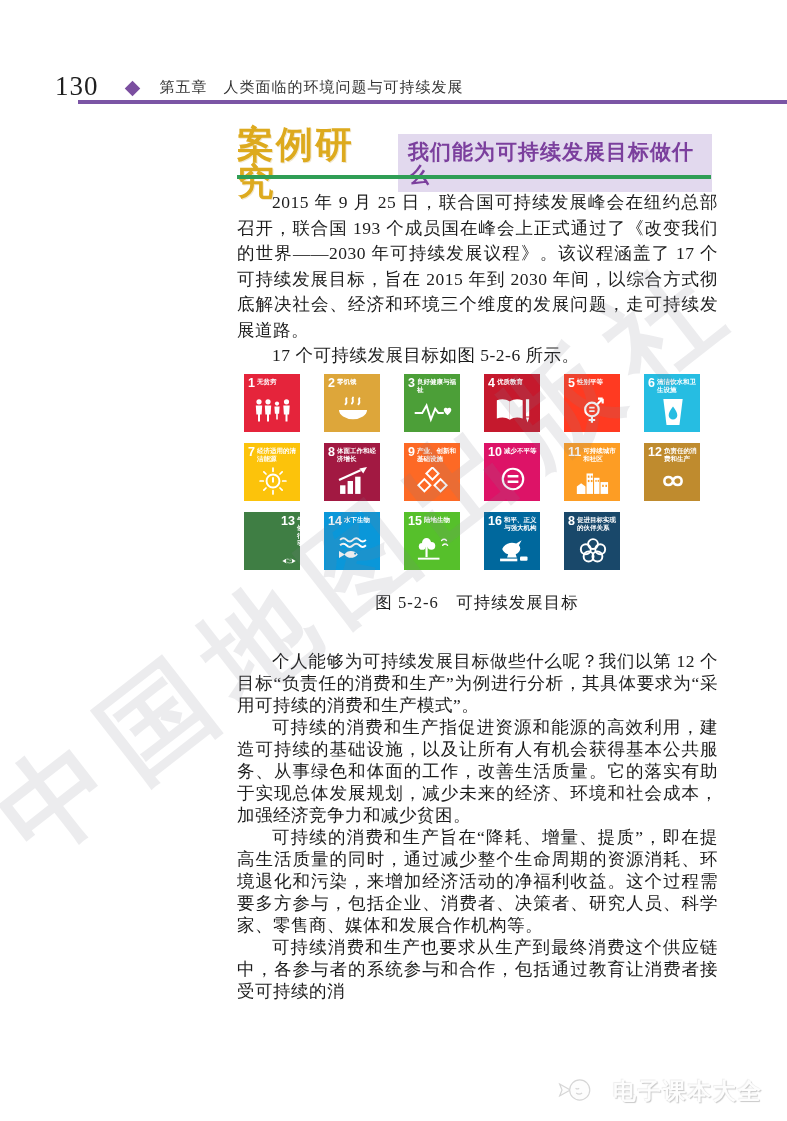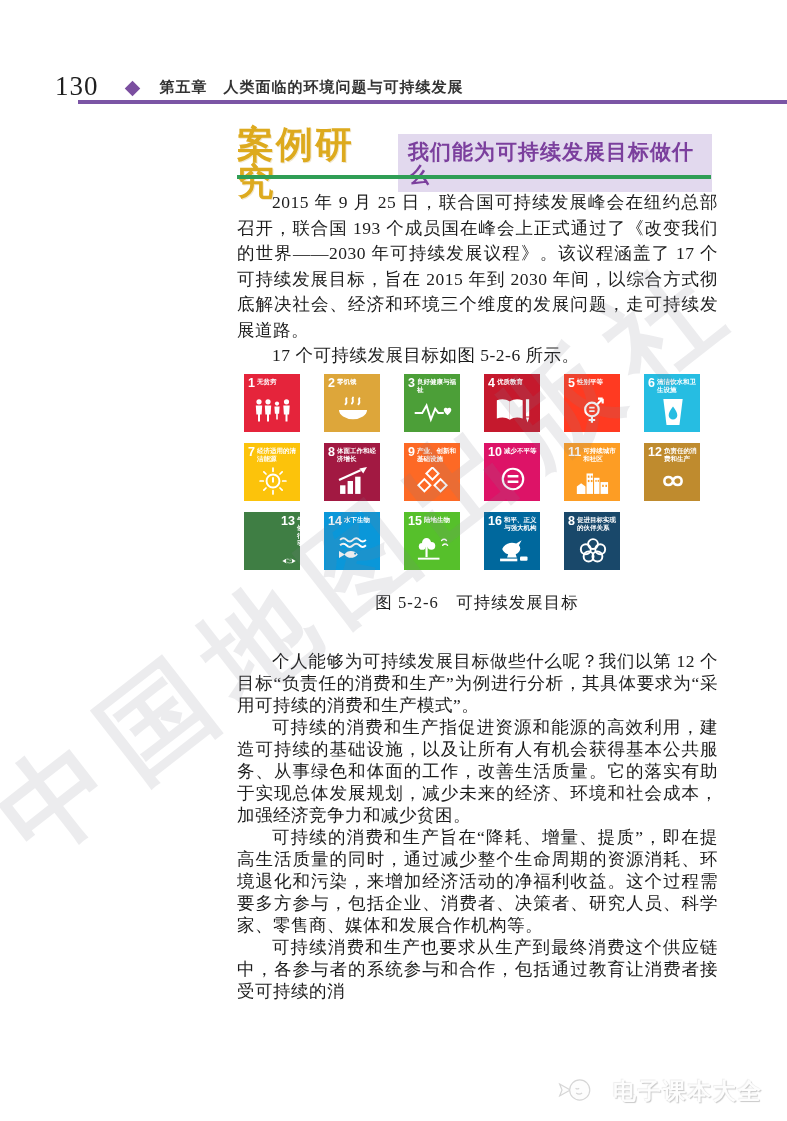--- a/index.html
+++ b/index.html
@@ -6,21 +6,21 @@
   body{
     width:787px;height:1121px;position:relative;background:#ffffff;
     font-family:"Liberation Serif","DejaVu Serif",serif;color:#1a1a1a;
     overflow:hidden;
   }
   
   .page-header{position:absolute;left:55px;top:68px;width:700px;height:32px;
     display:flex;align-items:flex-end;gap:16px;}
   .page-num{font-size:27px;line-height:1;font-weight:400;color:#1f1f1f;letter-spacing:1px;}
   .diamond{width:11px;height:11px;background:#7b4fa0;transform:rotate(45deg);margin:0 6px 6px 12px;}
-  .chapter{font-family:"Liberation Sans","DejaVu Sans",sans-serif;font-size:15px;font-weight:bold;
+  .chapter{font-family:"Liberation Sans","DejaVu Sans",sans-serif;font-size:15px;font-weight:normal;
     color:#333;padding-bottom:3px;letter-spacing:1px;}
   .header-rule{position:absolute;left:78px;top:100px;width:709px;height:4px;background:#7b55a5;}
   
   .banner{position:absolute;left:237px;top:126px;width:475px;display:flex;align-items:center;gap:12px;}
   .badge{font-family:"Liberation Sans","DejaVu Sans",sans-serif;font-size:37px;font-weight:900;
     color:#ddaa1e;letter-spacing:2px;line-height:1;
     text-shadow:1px 1px 0 #b8860b33, -1px -1px 0 #fff3;}
   .banner-title{background:#e2d9ee;color:#7b3f9d;font-family:"Liberation Sans","DejaVu Sans",sans-serif;
     font-size:21px;font-weight:bold;padding:6px 10px;letter-spacing:1px;line-height:1.1;}
   .banner-rule{position:absolute;left:237px;top:175px;width:474px;height:4px;background:#2f9e55;}

